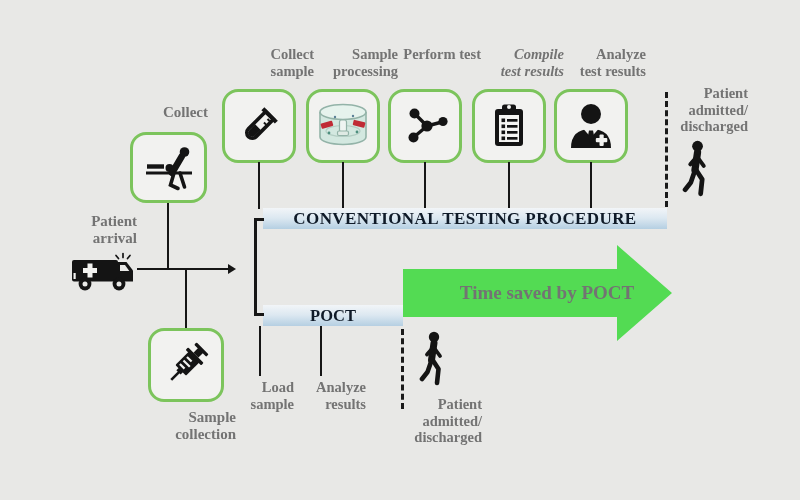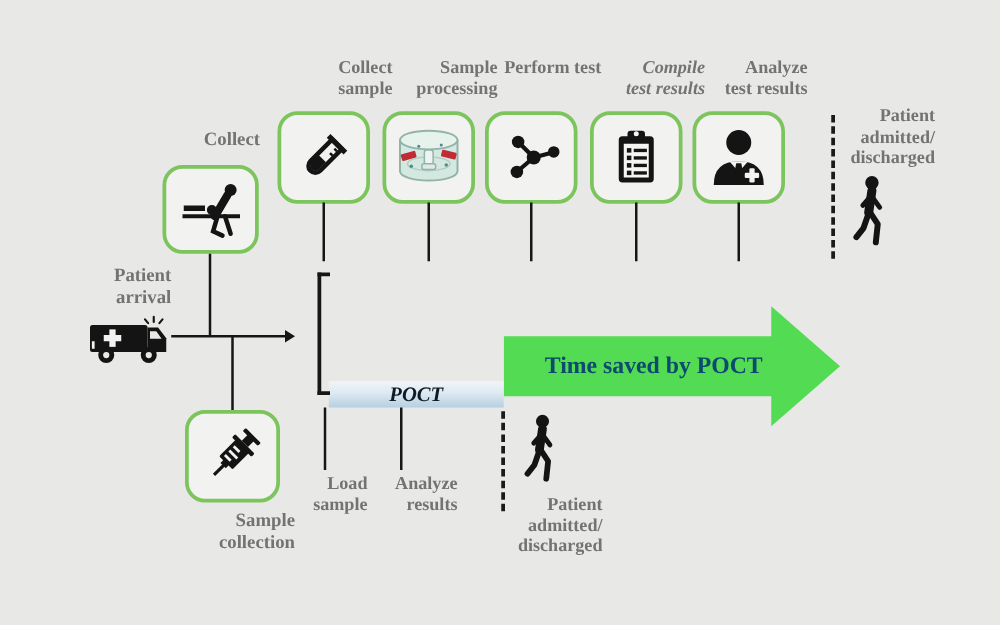--- a/index.html
+++ b/index.html
@@ -24,21 +24,21 @@
   .bar{
     position:absolute;height:21px;box-sizing:border-box;
     background:linear-gradient(180deg,#f2f5f8 0%,#dce8f1 48%,#b5cfe2 100%);
     display:flex;align-items:center;justify-content:center;
     font-weight:700;color:#0f1a28;
   }
   .bar-conv{letter-spacing:.4px;font-size:17px;}
   .bar-poct{font-size:16.5px;}
   .arrow-label{
     position:absolute;display:flex;align-items:center;justify-content:center;
-    font-weight:700;font-size:19px;color:#0c4a6e;
+    font-weight:700;font-size:19px;color:#737373;margin-left:24px;
   }
   .arrowhead-right{
     position:absolute;width:0;height:0;
     border-top:5px solid transparent;border-bottom:5px solid transparent;
     border-left:8px solid #161616;
   }
   svg{display:block;}
 </style>
 </head>
 <body>
@@ -136,21 +136,24 @@
       </svg>
     </span>
   </div>
 
   <div class="vline" style="left:258px;top:162px;height:47px;"></div>
   <div class="vline" style="left:342px;top:162px;height:47px;"></div>
   <div class="vline" style="left:424px;top:162px;height:47px;"></div>
   <div class="vline" style="left:508px;top:162px;height:47px;"></div>
   <div class="vline" style="left:590px;top:162px;height:47px;"></div>
 
-  <div class="bar bar-poct" style="left:263px;top:305px;width:140px;font-style:italic;">
+  <div class="bar bar-conv" style="left:263px;top:208px;width:404px;">
+    <span>CONVENTIONAL TESTING PROCEDURE</span>
+  </div>
+  <div class="bar bar-poct" style="left:263px;top:305px;width:140px;">
     <span>POCT</span>
   </div>
 
   <div class="lbl" style="left:128px;top:104px;width:80px;font-size:15px;">Collect</div>
   <div class="gbox" style="left:130px;top:132px;width:77px;height:71px;">
     <span>
       <svg width="54" height="50" viewBox="0 0 54 50">
         <line x1="4" y1="30" x2="50" y2="30" stroke="#141414" stroke-width="3.2"></line>
         <line x1="5" y1="23.5" x2="22" y2="23.5" stroke="#141414" stroke-width="4.4"></line>
         <circle cx="27.5" cy="25" r="4" fill="#141414"></circle>

